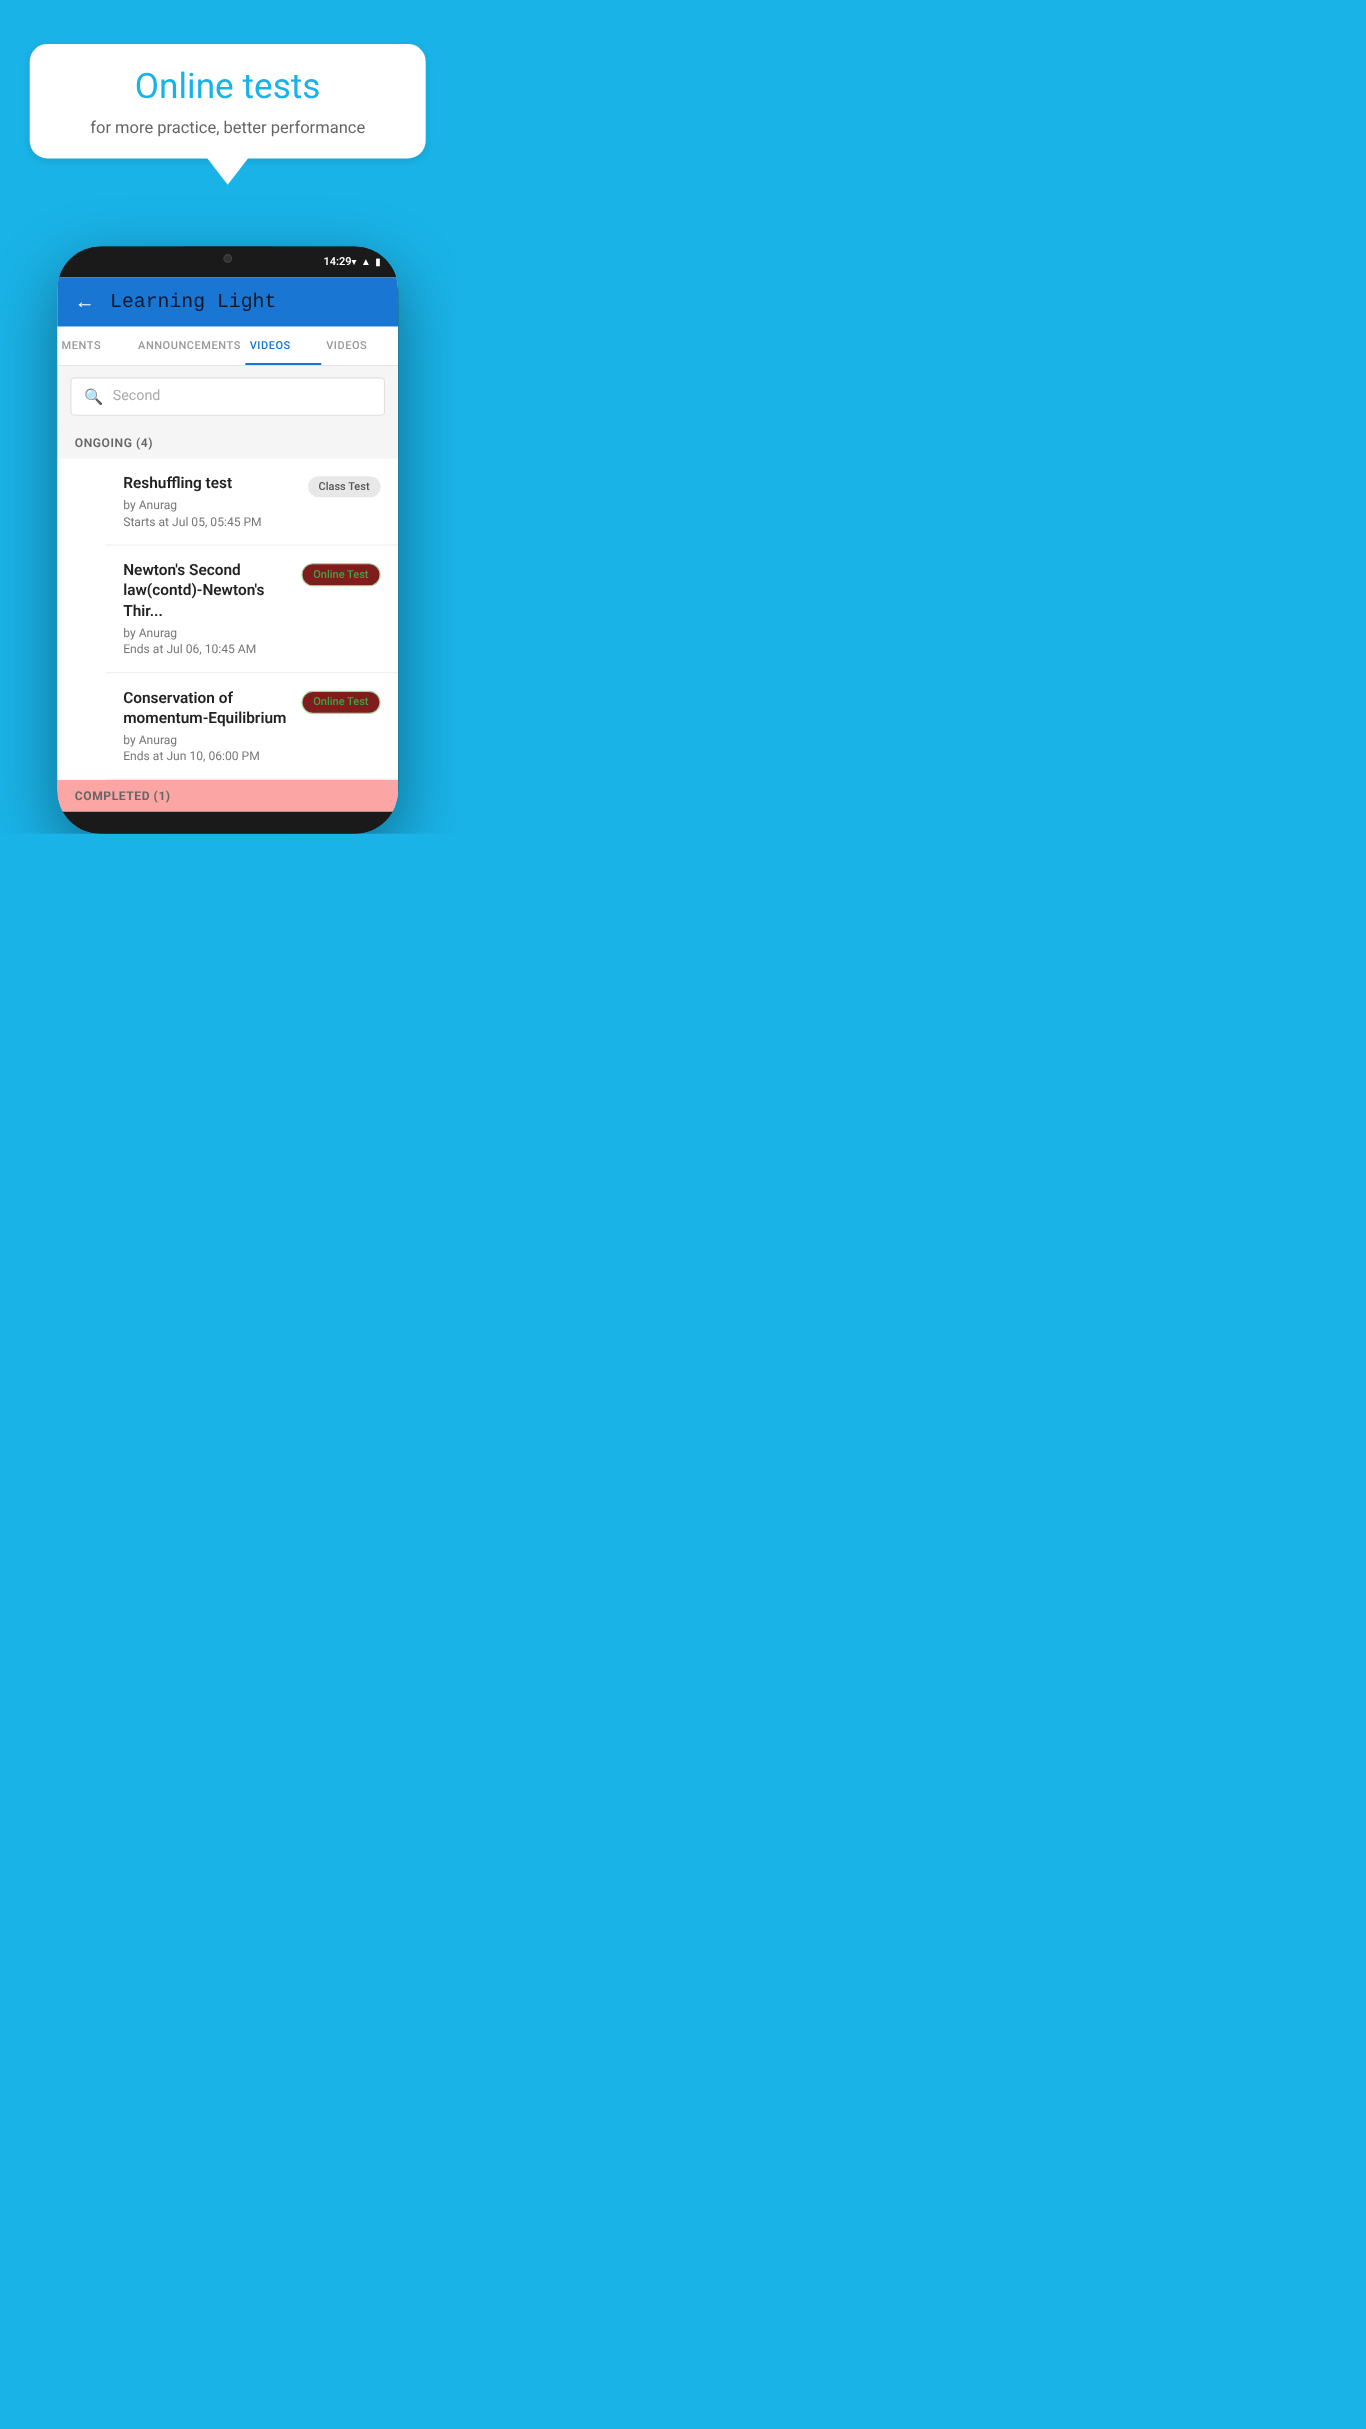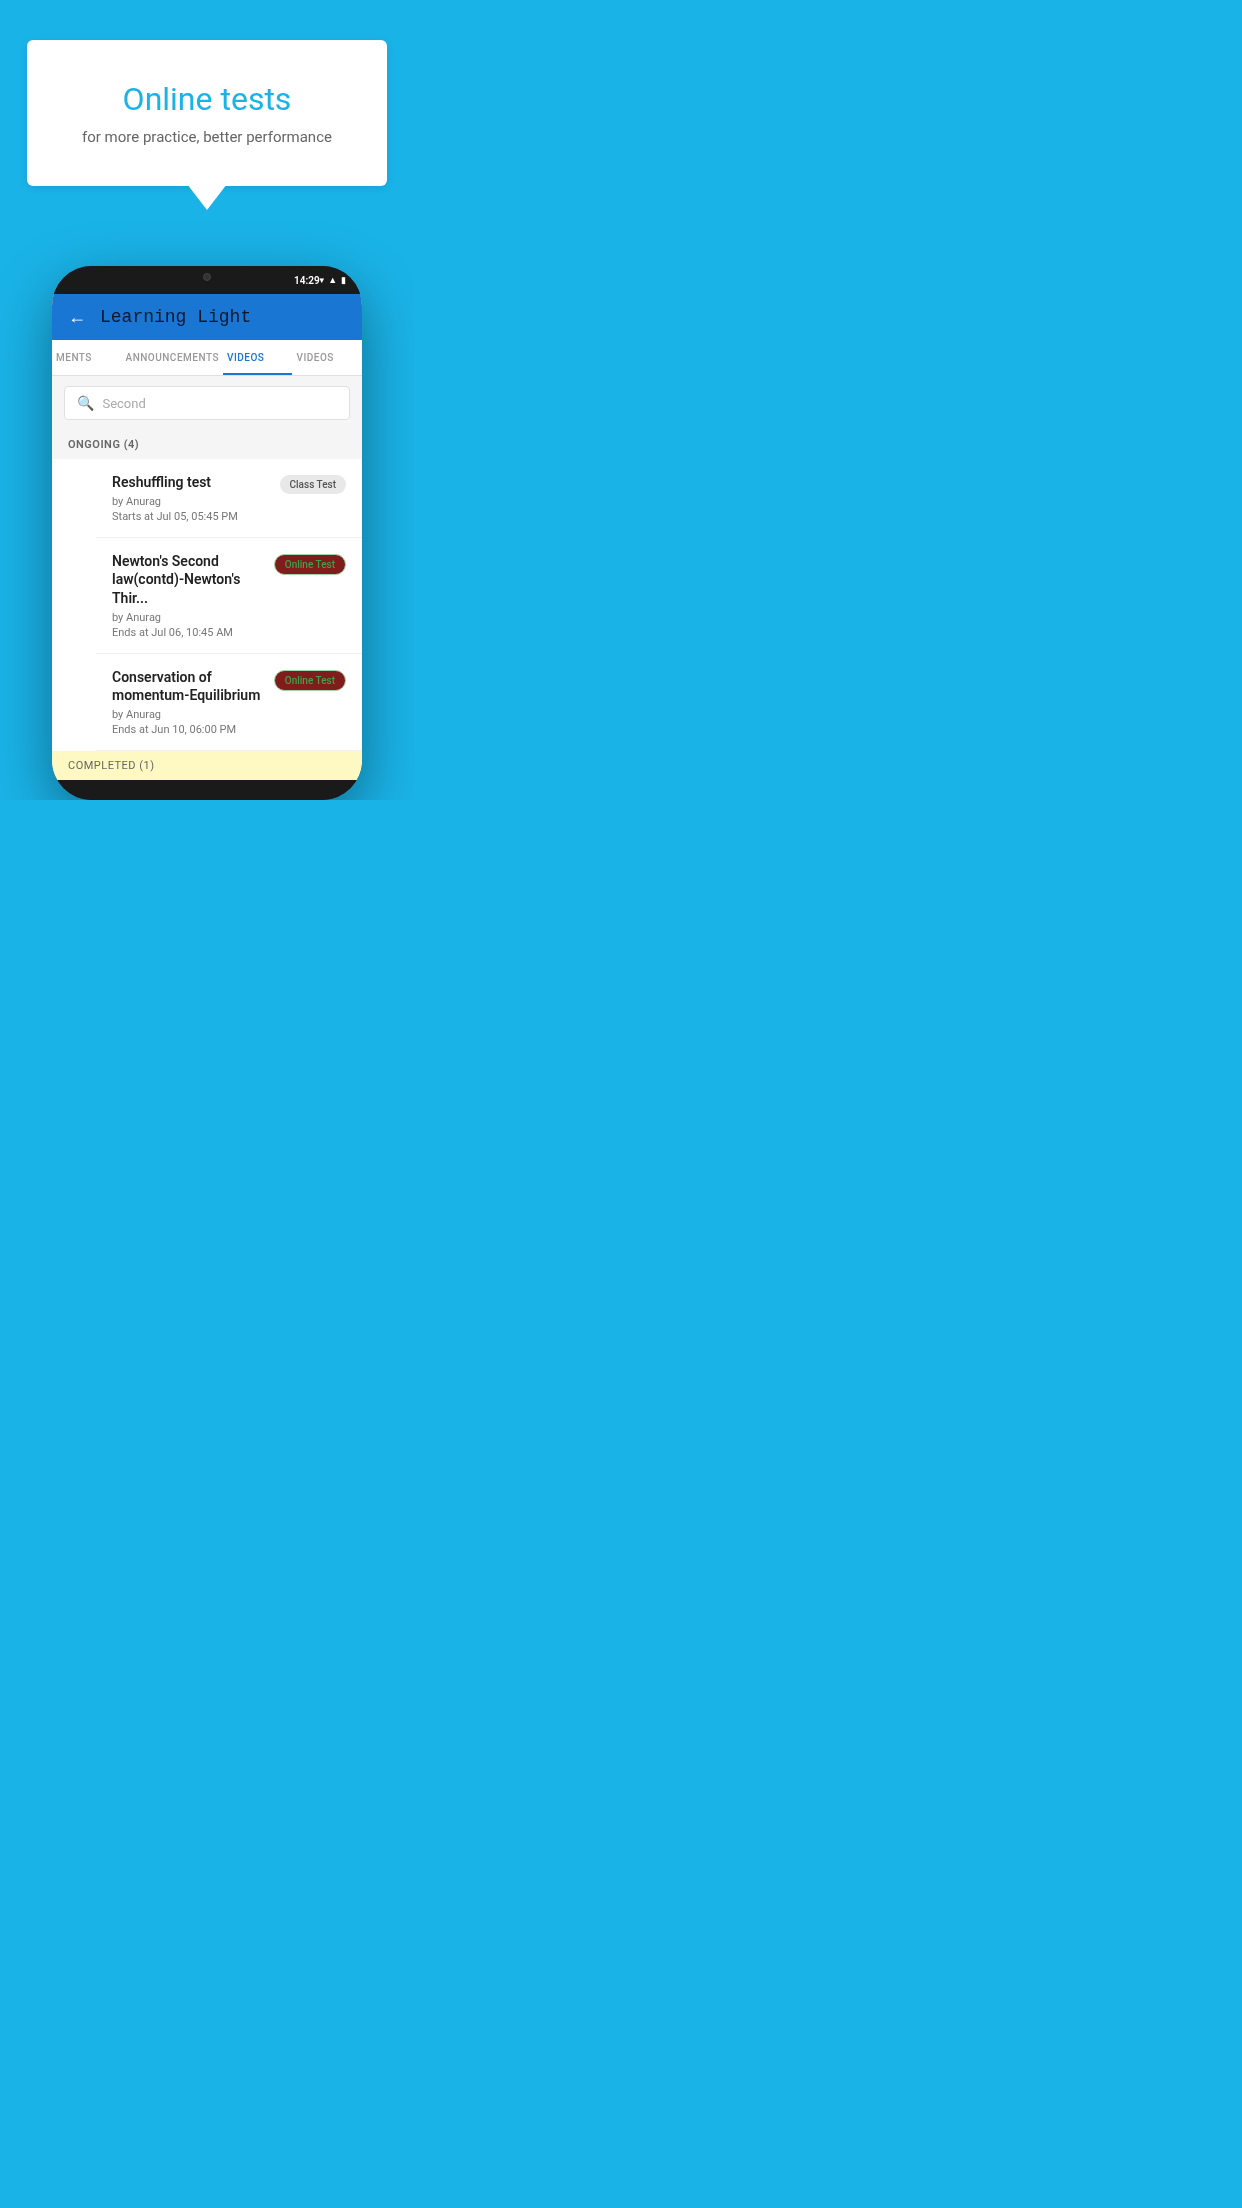--- a/index.html
+++ b/index.html
@@ -16,22 +16,22 @@
     
     .promo-area {
       padding: 40px 20px 20px;
       display: flex;
       flex-direction: column;
       align-items: center;
     }
 
     .speech-bubble {
       background: white;
-      border-radius: 6px;
-      padding: 40px 40px;
+      border-radius: 16px;
+      padding: 19px 40px;
       text-align: center;
       position: relative;
       width: 100%;
       max-width: 360px;
       box-shadow: 0 2px 8px rgba(0,0,0,0.1);
     }
 
     .speech-bubble::after {
       content: '';
       position: absolute;
@@ -274,24 +274,24 @@
       color: #555;
     }
 
     .badge-online {
       background: #7f1d1d;
       color: #43a047;
       border: 1px solid #a5d6a7;
     }
 
     .completed-section {
-      background: #fef9c3;
+      background: #fca5a5;
       padding: 8px 16px;
       font-size: 11px;
-      font-weight: 400;
+      font-weight: 700;
       color: #666;
       letter-spacing: 0.5px;
     }
 
     .phone-bottom {
       background: #1a1a1a;
       height: 20px;
       border-radius: 0 0 40px 40px;
     }
   </style>

